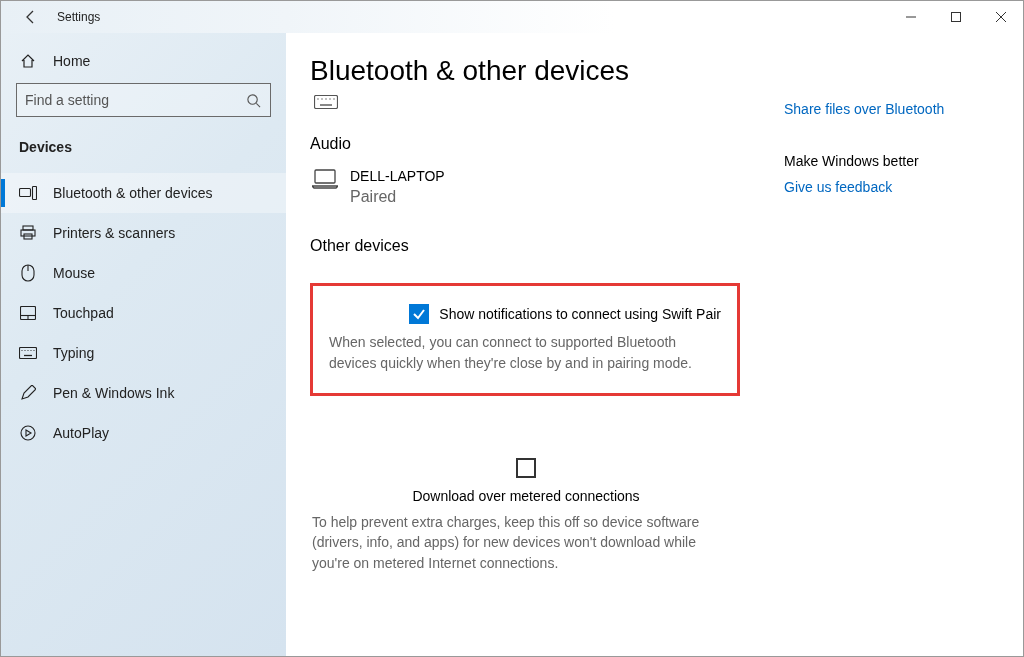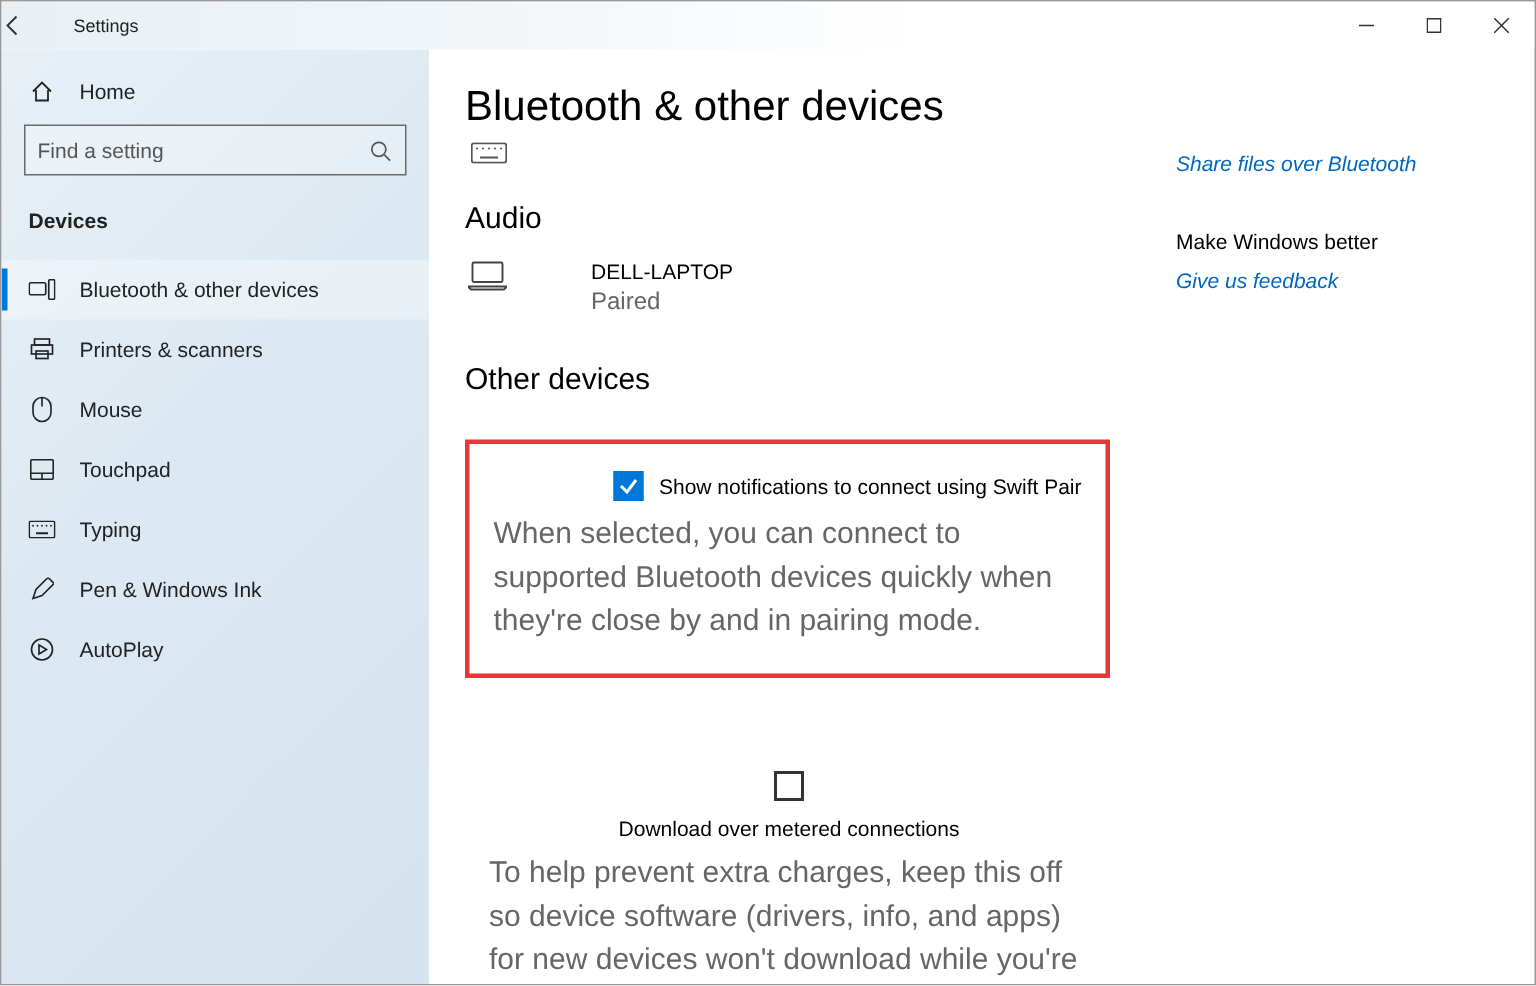--- a/index.html
+++ b/index.html
@@ -24,22 +24,22 @@
   
   .titlebar {
     height: 32px;
     display: flex;
     align-items: stretch;
     background: linear-gradient(to right, #E8F0F6 0%, #F0F5F9 28%, #ffffff 60%);
   }
   .titlebar .left {
     display: flex;
     align-items: center;
-    padding-left: 0;
-    gap: 32px;
+    padding-left: 22px;
+    gap: 18px;
     color: #333;
   }
   .titlebar .title-text {
     font-size: 12px;
     color: #222;
   }
   .titlebar .spacer { flex: 1; }
   .titlebar .controls { display: flex; }
   .titlebar .ctl {
     width: 45px;
@@ -132,33 +132,33 @@
     font-size: 28px;
     font-weight: 350;
     margin-bottom: 4px;
   }
   .main-cols { display:flex; gap: 44px; }
   .main-left { width: 430px; }
   .main-right { flex:1; padding-top: 10px; }
   .kb-small { margin-top: 4px; margin-left:4px; }
   .kb-small svg { display:block; }
   .section-heading {
-    font-size: 20px;
+    font-size: 16px;
     font-weight: 400;
     margin-top: 26px;
     margin-bottom: 10px;
   }
   .device-row {
     display: flex;
     align-items: flex-start;
     gap: 14px;
     padding: 4px 2px;
   }
   .device-row .dicon { width: 24px; padding-top:2px; color:#444; }
-  .device-row .dlabel { font-size: 14px; line-height: 1.35; margin-left: 44px; }
+  .device-row .dlabel { font-size: 14px; line-height: 1.35; }
   .device-row .dstatus { color: #666; font-size: 16px; }
   .highlight-box {
     border: 3px solid #E53935;
     padding: 18px 16px 20px 16px;
     margin-top: 28px;
     box-sizing: border-box;
   }
   .check-row {
     display: flex;
     align-items: center;
@@ -174,33 +174,32 @@
     flex-shrink:0;
   }
   .checkbox.checked {
     border-color: #0078D7;
     background: #0078D7;
   }
   .checkbox.checked svg { display:block; }
   .setting-label { font-size: 14px; }
   .setting-desc {
     color: #666;
-    font-size: 20px;
+    font-size: 14px;
     margin-top: 8px;
     line-height: 1.45;
     max-width: 400px;
   }
   .links a, .links span.link {
     color: #0067C0;
     text-decoration: none;
     display: block;
     font-size: 14px;
     margin-bottom: 12px;
     cursor: pointer;
-    font-style: italic;
   }
   .feedback-head { font-size: 14px; font-weight: 400; margin-top: 36px; margin-bottom: 10px; }
 </style>
 </head>
 <body>
 
 <div class="window">
 
   <div class="titlebar">
     <div class="left">
@@ -370,21 +369,21 @@
               </span>
               <span class="setting-label">Show notifications to connect using Swift Pair</span>
             </div>
             <div class="setting-desc">When selected, you can connect to supported Bluetooth devices quickly when they're close by and in pairing mode.</div>
           </div>
 
           <div class="check-row plain">
             <span class="checkbox"></span>
             <span class="setting-label">Download over metered connections</span>
           </div>
-          <div class="setting-desc" style="margin-left:16px;">To help prevent extra charges, keep this off so device software (drivers, info, and apps) for new devices won't download while you're on metered Internet connections.</div>
+          <div class="setting-desc" style="margin-left:2px;">To help prevent extra charges, keep this off so device software (drivers, info, and apps) for new devices won't download while you're on metered Internet connections.</div>
         </div>
 
         <div class="main-right">
           <div class="links">
             <span class="link">Share files over Bluetooth</span>
           </div>
           <div class="feedback-head">Make Windows better</div>
           <div class="links">
             <span class="link">Give us feedback</span>
           </div>

